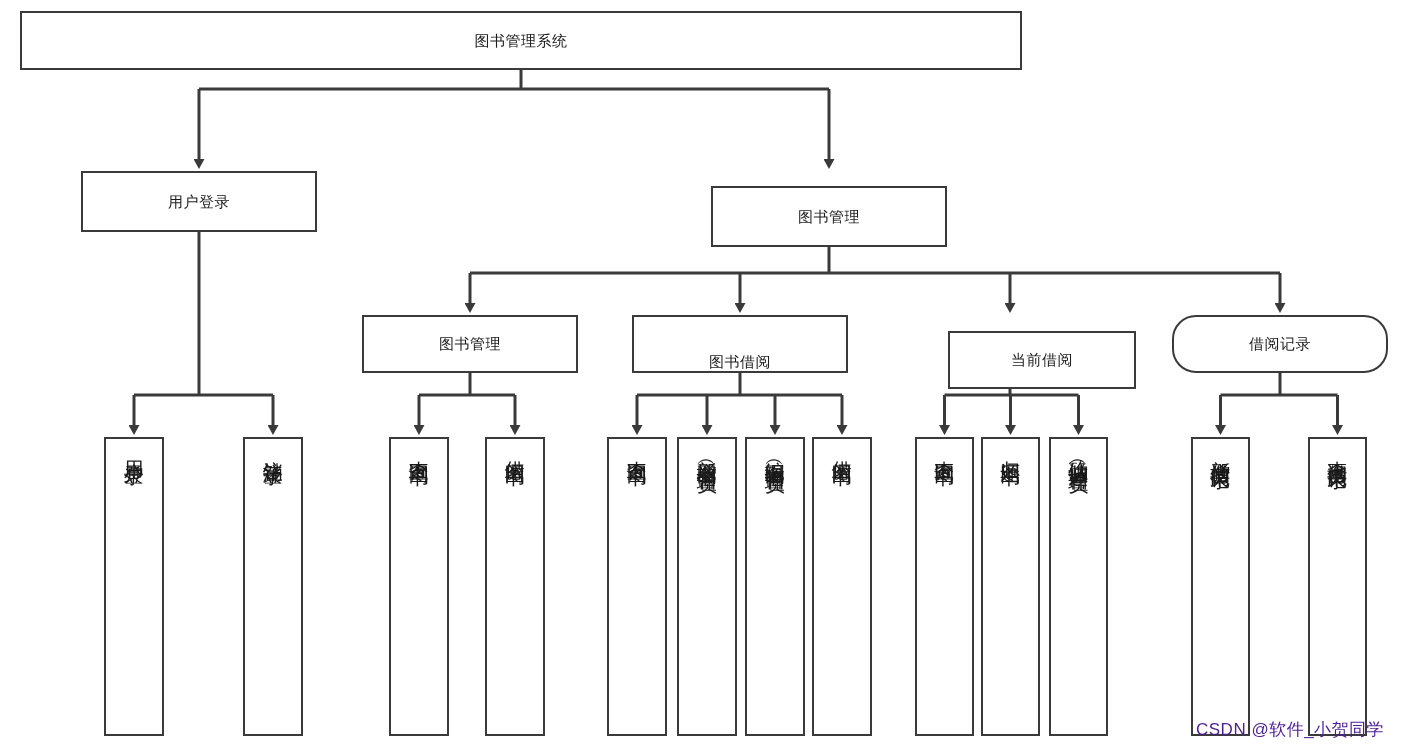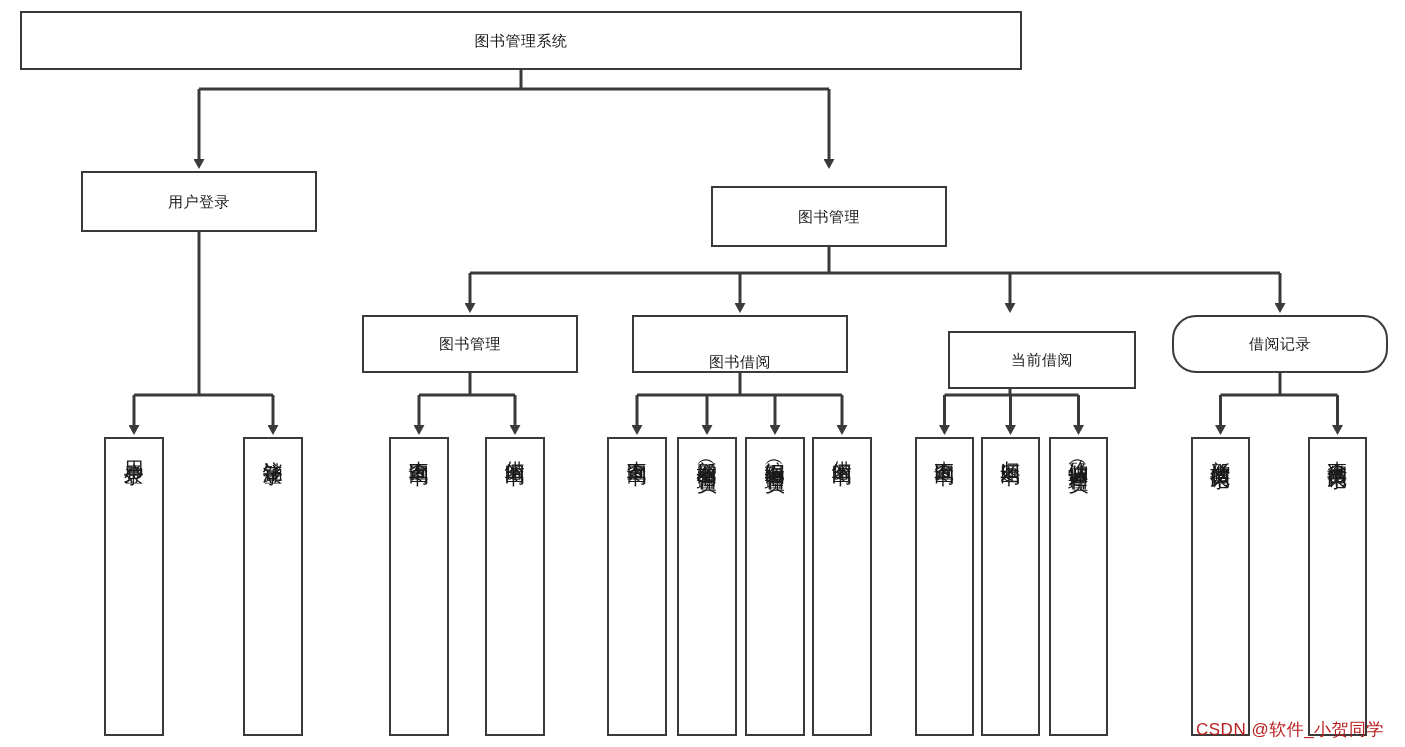--- a/index.html
+++ b/index.html
@@ -50,21 +50,21 @@
     line-height: 1.32;
     writing-mode: vertical-rl;
     text-orientation: upright;
     letter-spacing: 2px;
     text-align: start;
     max-height: 100%;
   }
   .watermark {
     position: absolute;
     font-size: 17px;
-    color: #b91c1c;
+    color: #4c1d95;
     white-space: nowrap;
     letter-spacing: 0.5px;
   }
 </style>
 </head>
 <body>
 
 <div id="diagram-root">
 
   <svg id="edges" viewBox="0 0 1405 747" xmlns="http://www.w3.org/2000/svg">

